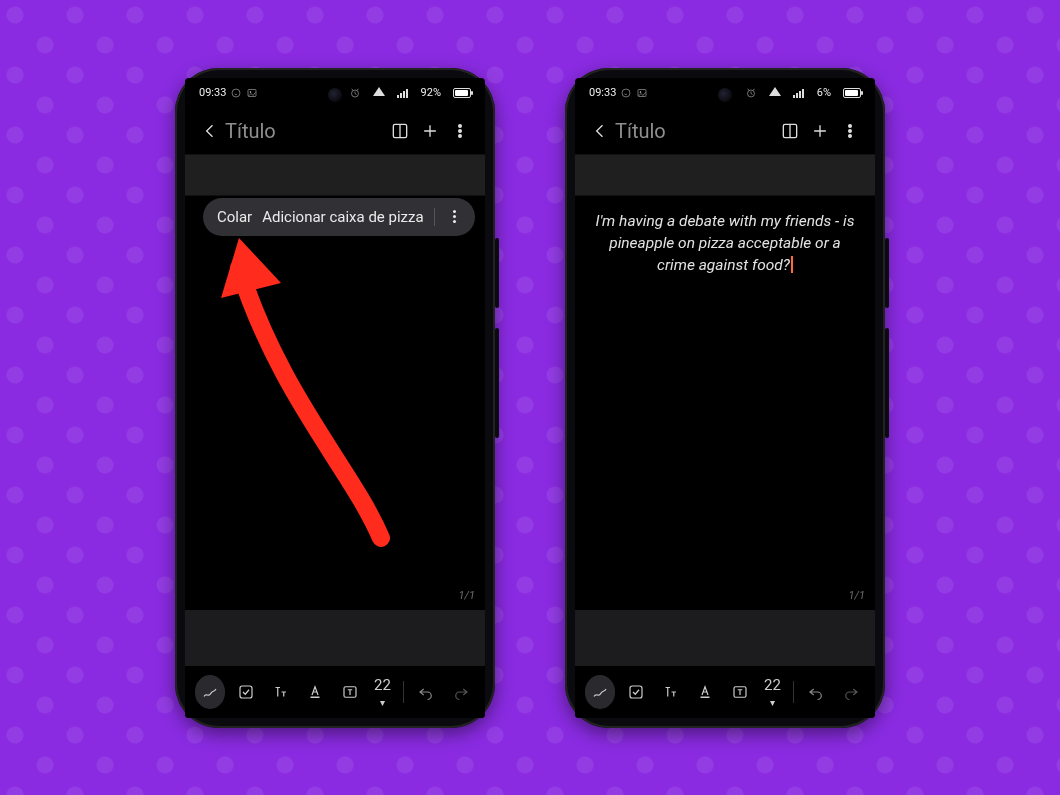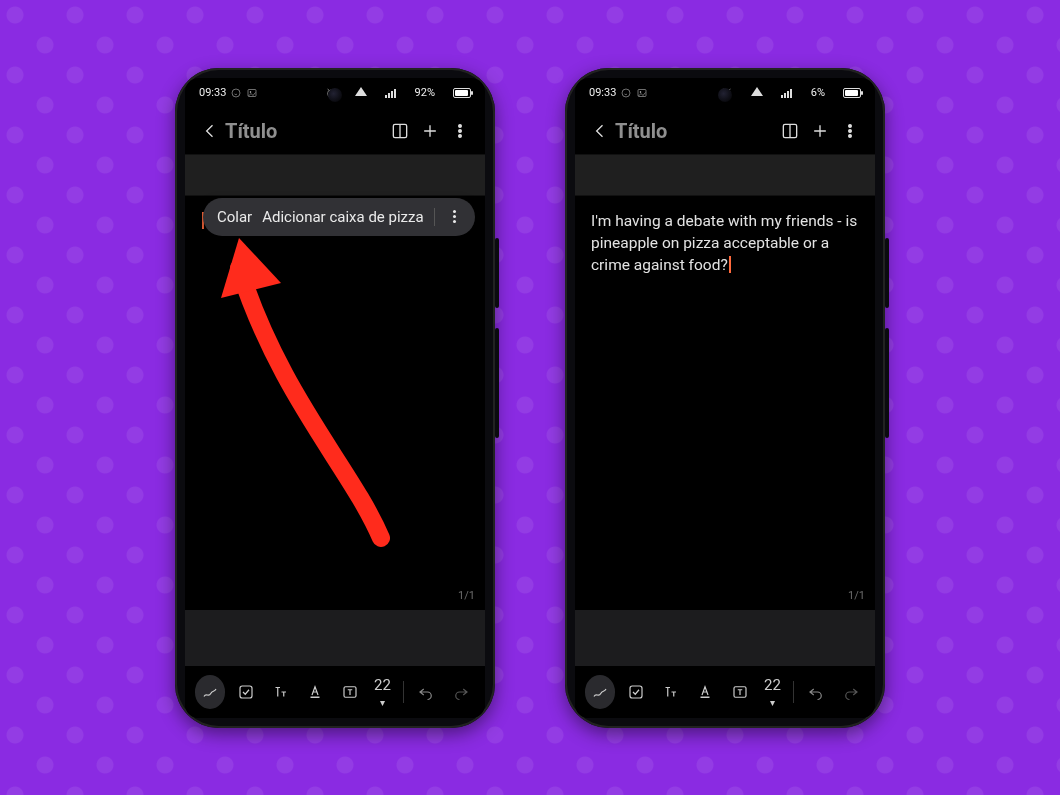--- a/index.html
+++ b/index.html
@@ -47,25 +47,26 @@
   .phone::before { 
     right: -4px; top: 170px; width: 4px; height: 70px;
   }
   .phone::after {
     right: -4px; top: 260px; width: 4px; height: 110px;
   }
   .screen {
     width: 100%;
     height: 100%;
     background: #000;
-    border-radius: 14px;
+    border-radius: 4px;
     overflow: hidden;
     position: relative;
     display: flex;
     flex-direction: column;
+    text-align: center;
   }
   
   .camera {
     position: absolute;
     top: 10px; left: 50%; transform: translateX(-50%);
     width: 14px; height: 14px; border-radius: 50%;
     background: radial-gradient(circle at 40% 40%, #223, #000);
     z-index: 5;
   }
   
@@ -74,21 +75,21 @@
     display: flex;
     align-items: center;
     justify-content: space-between;
     padding: 0 14px;
     font-size: 11px;
     color: #eee;
     position: relative;
     z-index: 4;
   }
   .status-left { display:flex; align-items:center; gap:4px; }
-  .status-right { display:flex; align-items:center; gap:18px; }
+  .status-right { display:flex; align-items:center; gap:12px; }
   .status-right .ico, .status-left .ico { width:12px; height:12px; display:inline-flex; align-items:center; justify-content:center; }
   .battery {
     width: 18px; height: 10px; border:1px solid #ddd; border-radius:2px; position:relative;
   }
   .battery::after { content:""; position:absolute; right:-3px; top:2px; width:2px; height:4px; background:#ddd; border-radius:1px;}
   .battery .fill { position:absolute; left:1px; top:1px; bottom:1px; background:#fff; border-radius:1px; }
   .bars { display:flex; align-items:flex-end; gap:1px; height:10px; }
   .bars span { width:2px; background:#ddd; }
   .bars span:nth-child(1){height:3px;} .bars span:nth-child(2){height:5px;}
   .bars span:nth-child(3){height:7px;} .bars span:nth-child(4){height:9px;}
@@ -97,21 +98,20 @@
     transform: translateY(-1px);
   }
   
   .appbar {
     height: 46px;
     display:flex;
     align-items:center;
     padding: 0 10px;
     gap: 0;
     color:#bcbcbc;
-    font-weight:bold;
   }
   .appbar .back { width:22px; text-align:center; font-size:20px; color:#ddd; }
   .appbar .title { flex:0 0 auto; font-size:20px; color:#8f8f8f; }
   .appbar .spacer { flex:1; }
   .appbar .icon-btn { width:30px; height:30px; display:flex; align-items:center; justify-content:center; color:#ddd; font-size:18px; }
   .icon-btn svg { width:20px; height:20px; stroke:#ddd; fill:none; stroke-width:1.6; }
   
   .strip {
     height: 42px;
     background:#1f1f1f;
@@ -124,20 +124,21 @@
   
   .editor {
     flex:1;
     background:#000;
     padding: 14px 16px 8px 16px;
     color:#e2e2e2;
     font-size:15.5px;
     line-height:1.45;
     position:relative;
     overflow:hidden;
+    font-style:italic;
   }
   .editor .cursor {
     display:inline-block; width:2px; height:17px; background:#ff6a3d; vertical-align:-3px; margin-left:1px;
   }
   .pagecount {
     position:absolute; bottom:6px; right:10px;
     font-size:11px; color:#6a6a6a;
   }
   
   .strip-bottom {

